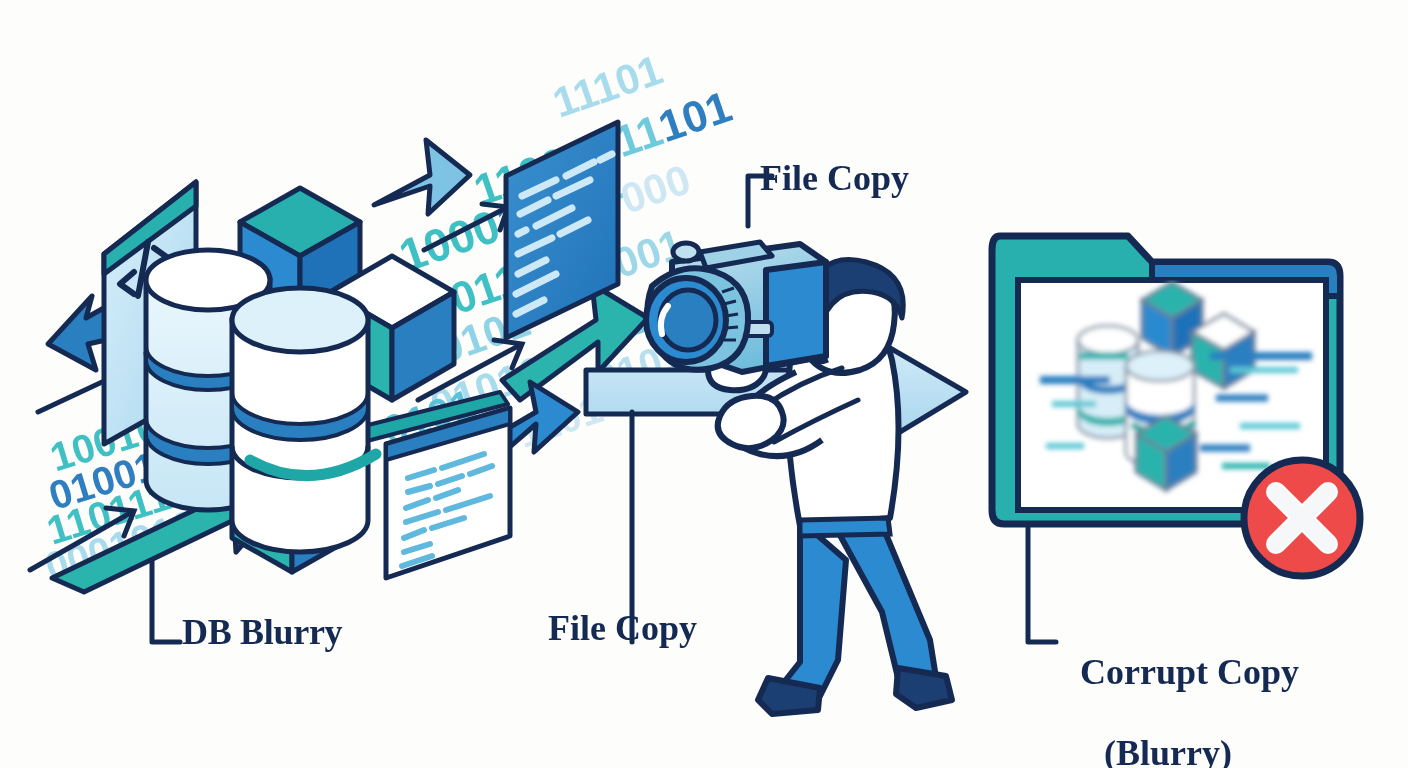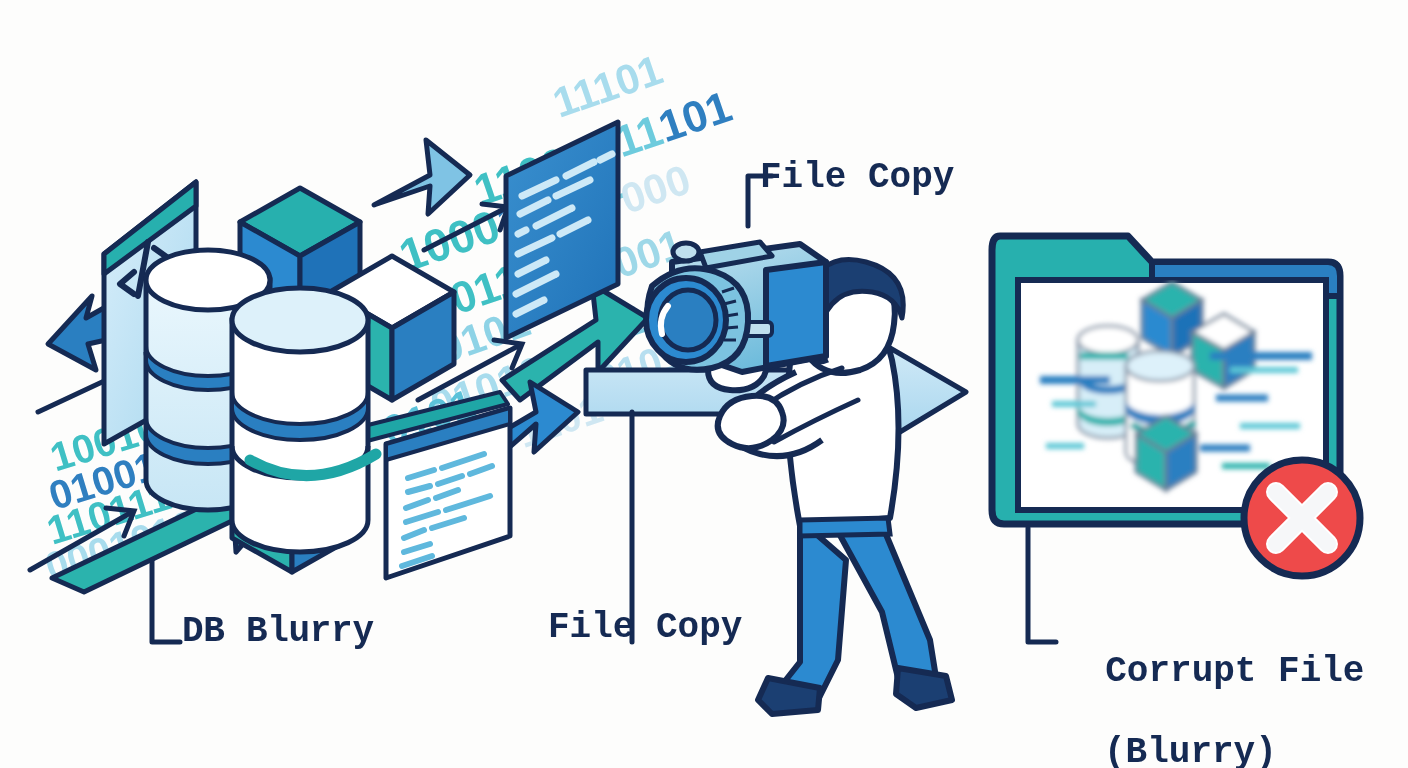--- a/index.html
+++ b/index.html
@@ -1,19 +1,19 @@
 <!DOCTYPE html>
 <html><head>
 <meta charset="utf-8">
 <style>
   html,body{margin:0;padding:0;background:#fff;}
   body{width:1408px;height:768px;overflow:hidden;font-family:"Liberation Sans",sans-serif;}
   #stage{position:relative;width:1408px;height:768px;background:#fdfdfc;}
   #art{position:absolute;inset:0;}
-  .lbl{position:absolute;color:#152a53;font-family:Liberation Mono, monospace;font-weight:700;white-space:pre;line-height:1.12;}
+  .lbl{position:absolute;color:#152a53;font-family:Liberation Serif, serif;font-weight:700;white-space:pre;line-height:1.12;}
   #lbl-db{left:182px;top:612px;font-size:36px;letter-spacing:-0.3px;}
   #lbl-copy-bottom{left:548px;top:608px;font-size:36px;}
   #lbl-copy-top{left:760px;top:158px;font-size:36px;}
   #lbl-corrupt{left:1062px;top:612px;font-size:36px;text-align:left;}
   #lbl-corrupt .l2{display:block;margin-left:42px;}
 </style>
 </head>
 <body>
 
 <div id="stage">
@@ -333,17 +333,17 @@
     <path d="M632 412 L632 642"></path>
     <path d="M748 226 L748 176 L772 176"></path>
     <path d="M1028 528 L1028 642 L1056 642"></path>
   </g>
 </svg>
 
 <div class="lbl" id="lbl-db">DB Blurry</div>
 <div class="lbl" id="lbl-copy-bottom">File Copy</div>
 <div class="lbl" id="lbl-copy-top">File Copy</div>
 <div class="lbl" id="lbl-corrupt">
-  <span>Corrupt File</span>
+  <span>Corrupt Copy</span>
   <span class="l2">(Blurry)</span>
 </div>
 
 </div>
 
 </body></html>

